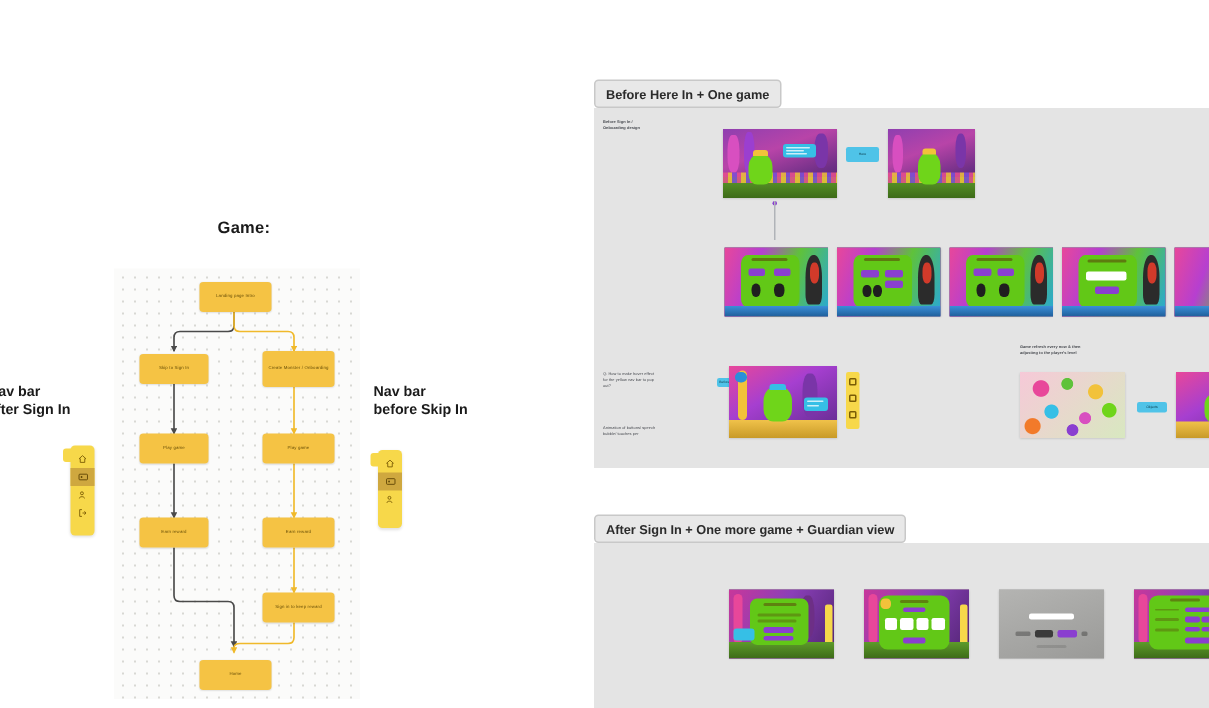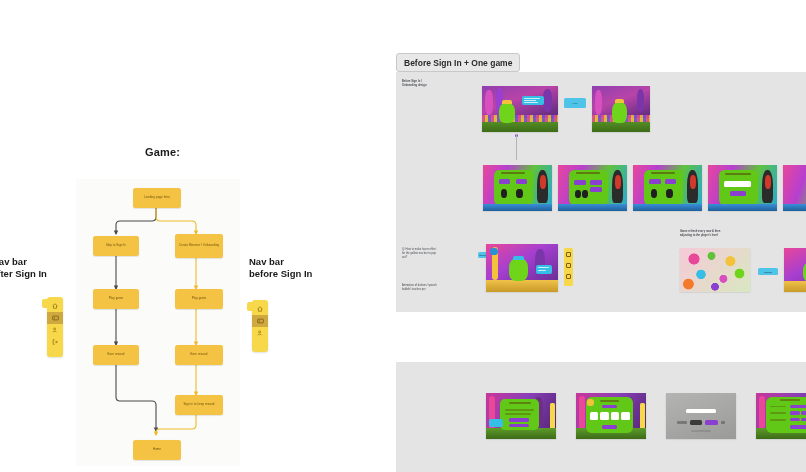--- a/index.html
+++ b/index.html
@@ -209,21 +209,21 @@
       </div>
       <div class="nav-ico">
         <svg width="6" height="6" viewBox="0 0 16 16">
             <path d="M7 2 H3 V14 H7" fill="none" stroke="#7a5c05" stroke-width="1.6"></path>
             <path d="M8 8 H14 M11.5 5 L14 8 L11.5 11" fill="none" stroke="#7a5c05" stroke-width="1.6"></path>
           </svg>
       </div>
     </div>
 
     <div class="nav-label" style="left:249px; top:256px;">Nav bar
-before Sign In</div>
+before Skip In</div>
 
     <div class="navbar" style="left:252px; top:300px; height:52px;">
       <div class="tab"></div>
       <div class="nav-ico">
         <svg width="6" height="6" viewBox="0 0 16 16">
             <path d="M8 2 L14 7.5 H12 V14 H4 V7.5 H2 Z" fill="none" stroke="#7a5c05" stroke-width="1.6"></path>
           </svg>
       </div>
       <div class="nav-ico active">
         <svg width="7" height="6" viewBox="0 0 18 16">
@@ -233,21 +233,21 @@
       </div>
       <div class="nav-ico">
         <svg width="6" height="6" viewBox="0 0 16 16">
             <circle cx="7" cy="5" r="2.6" fill="none" stroke="#7a5c05" stroke-width="1.6"></circle>
             <path d="M2.5 14 C2.5 10 11.5 10 11.5 14" fill="none" stroke="#7a5c05" stroke-width="1.6"></path>
           </svg>
       </div>
     </div>
   </div>
 
-  <div class="panel-tag" style="left:396px; top:53px;">Before Sign In + One game</div>
+  <div class="panel-tag" style="left:396px; top:53px;">Before Here In + One game</div>
 
   <div class="panel-body" style="left:396px; top:72px; width:410px; height:240px;">
 
     <div class="note" style="left:6px; top:8px; width:70px; font-weight:bold;">Before Sign In /
 Onboarding design</div>
 
     <div class="shot" style="left:86px; top:14px; width:76px; height:46px;">
       <div class="sky" style="background:linear-gradient(160deg,#8f3fb0 0%,#b844a8 35%,#6d2f86 70%,#4a1f64 100%);"></div>
       <div style="position:absolute;left:4%;top:8%;width:10%;height:55%;background:#d84fc0;border-radius:40%;"></div>
       <div style="position:absolute;left:18%;top:4%;width:9%;height:62%;background:#9b3fd0;border-radius:40%;"></div>
@@ -385,20 +385,21 @@
 
     <div class="chip" style="left:362px; top:196px; width:20px; height:7px;">Objects</div>
 
     <div class="shot" style="left:388px; top:176px; width:68px; height:44px;">
       <div class="sky" style="background:linear-gradient(150deg,#e8479a 0%,#a63fd0 40%,#5a2a88 100%);"></div>
       <div class="ground" style="background:linear-gradient(#f0c24a,#c89a28); height:26%;"></div>
       <div class="mon" style="left:28%;top:32%;width:28%;height:46%;"></div>
     </div>
   </div>
 
+  <div class="panel-tag" style="left:396px; top:343px;">After Sign In + One more game + Guardian view</div>
 
   <div class="panel-body" style="left:396px; top:362px; width:410px; height:110px;">
 
     <div class="shot" style="left:90px; top:31px; width:70px; height:46px;">
       <div class="sky" style="background:linear-gradient(120deg,#c8379a 0%,#8a3fb8 45%,#4f2470 100%);"></div>
       <div style="position:absolute;left:4%;top:6%;width:9%;height:72%;background:#e8479a;border-radius:3px;"></div>
       <div style="position:absolute;right:18%;top:8%;width:13%;height:62%;background:#6d2f86;border-radius:40%;"></div>
       <div class="navstrip"></div>
       <div class="ground" style="background:linear-gradient(#5d9b2a,#3d6b18); height:24%;"></div>
       <div class="card" style="left:20%;top:14%;width:56%;height:66%;">

